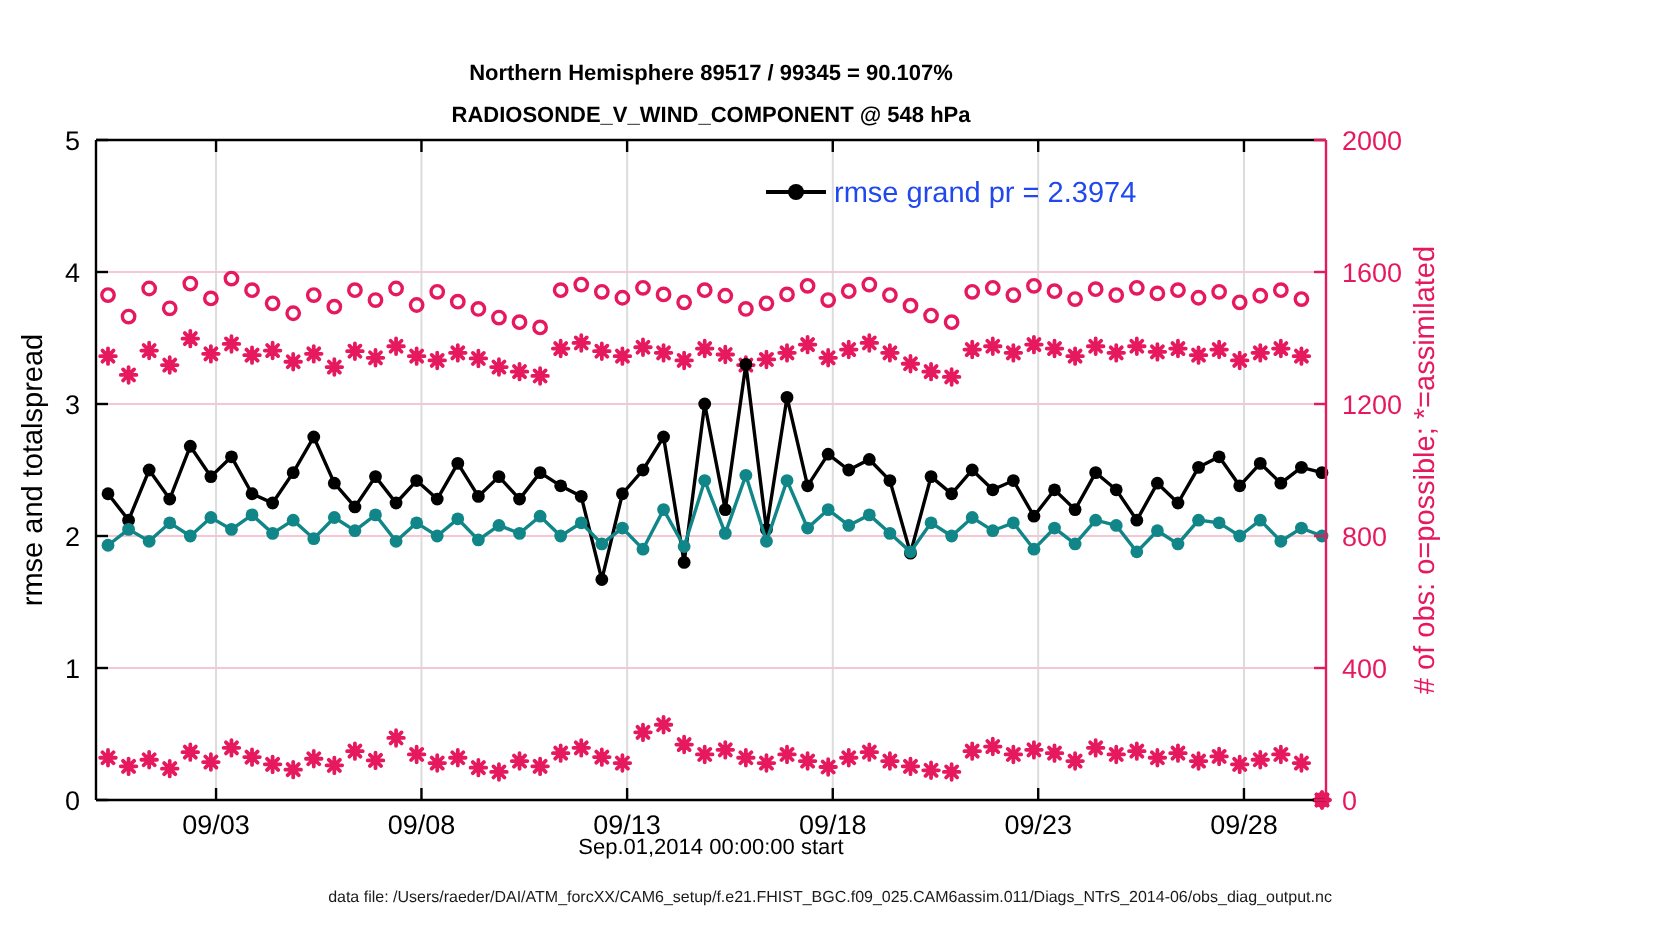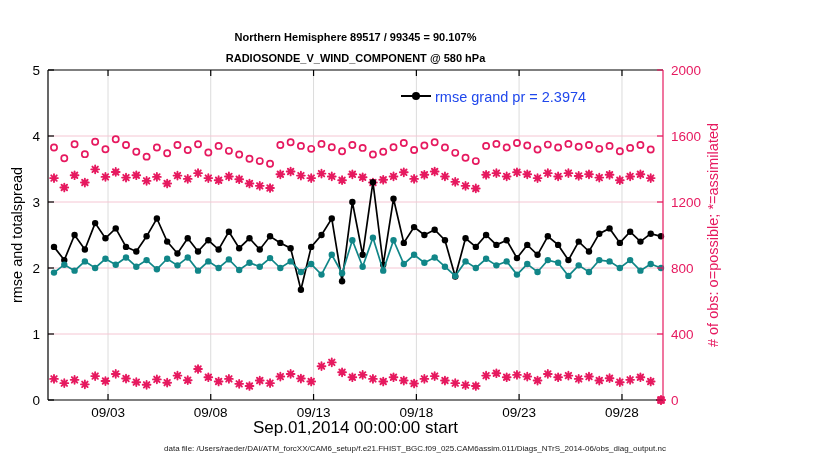--- a/index.html
+++ b/index.html
@@ -5,23 +5,23 @@
   html,body{margin:0;padding:0;background:#ffffff;width:830px;height:470px;overflow:hidden;
     font-family:"Liberation Sans", sans-serif;}
   #figure{position:relative;width:830px;height:470px;background:#fff;}
   #chart-svg{position:absolute;left:0;top:0;}
   .title-block{position:absolute;left:48px;top:27px;width:615px;text-align:center;
     font-weight:bold;font-size:11px;line-height:21px;color:#000;}
   .ylabel-left{position:absolute;left:17px;top:235px;transform:translate(-50%,-50%) rotate(-90deg);
     white-space:nowrap;font-size:14.5px;color:#000;}
   .ylabel-right{position:absolute;left:713px;top:235px;transform:translate(-50%,-50%) rotate(-90deg);
     white-space:nowrap;font-size:14.5px;}
-  .xlabel{position:absolute;left:48px;top:418px;width:615px;text-align:center;font-size:17px;color:#000;}
+  .xlabel{position:absolute;left:48px;top:418px;width:615px;text-align:center;font-size:11px;color:#000;}
   .footer{position:absolute;left:0;top:444px;width:830px;text-align:center;font-size:8px;color:#1a1a1a;}
-  .legend{position:absolute;left:401px;top:86px;}
+  .legend{position:absolute;left:383px;top:86px;}
   .legend-row{display:flex;align-items:center;height:21px;}
   .legend-sample{position:relative;width:30px;height:3px;margin-right:4px;}
   .legend-sample .line{position:absolute;left:0;top:0;width:30px;height:2.4px;}
   .legend-sample .dot{position:absolute;left:11px;top:-3px;width:8px;height:8px;border-radius:50%;}
   .legend-label{font-size:14.5px;white-space:nowrap;}
 </style>
 </head>
 <body>
 
 <div id="figure">
@@ -381,21 +381,21 @@
       <line x1="519.09" y1="394" x2="519.09" y2="400" stroke="#000000" stroke-width="1.2"></line>
       <line x1="519.09" y1="70" x2="519.09" y2="76" stroke="#000000" stroke-width="1.2"></line>
       <text x="519.09" y="417" fill="#000000" text-anchor="middle" font-size="13.5" font-family="&quot;Liberation Sans&quot;, sans-serif">09/23</text>
       <line x1="621.9795" y1="394" x2="621.9795" y2="400" stroke="#000000" stroke-width="1.2"></line>
       <line x1="621.9795" y1="70" x2="621.9795" y2="76" stroke="#000000" stroke-width="1.2"></line>
       <text x="621.9795" y="417" fill="#000000" text-anchor="middle" font-size="13.5" font-family="&quot;Liberation Sans&quot;, sans-serif">09/28</text>
     </svg>
 
   <div class="title-block">
     <div>Northern Hemisphere 89517 / 99345 = 90.107%</div>
-    <div>RADIOSONDE_V_WIND_COMPONENT @ 580 hPa</div>
+    <div>RADIOSONDE_V_WIND_COMPONENT @ 548 hPa</div>
   </div>
 
   <div class="ylabel-left">rmse and totalspread</div>
   <div class="ylabel-right" id="ylabel-right" style="color: rgb(230, 25, 95);"># of obs: o=possible; *=assimilated</div>
   <div class="xlabel">Sep.01,2014 00:00:00 start</div>
   <div class="footer">data file: /Users/raeder/DAI/ATM_forcXX/CAM6_setup/f.e21.FHIST_BGC.f09_025.CAM6assim.011/Diags_NTrS_2014-06/obs_diag_output.nc</div>
 
   <div class="legend">
     <div class="legend-row">
       <span class="legend-sample" id="legend-sample-0">

